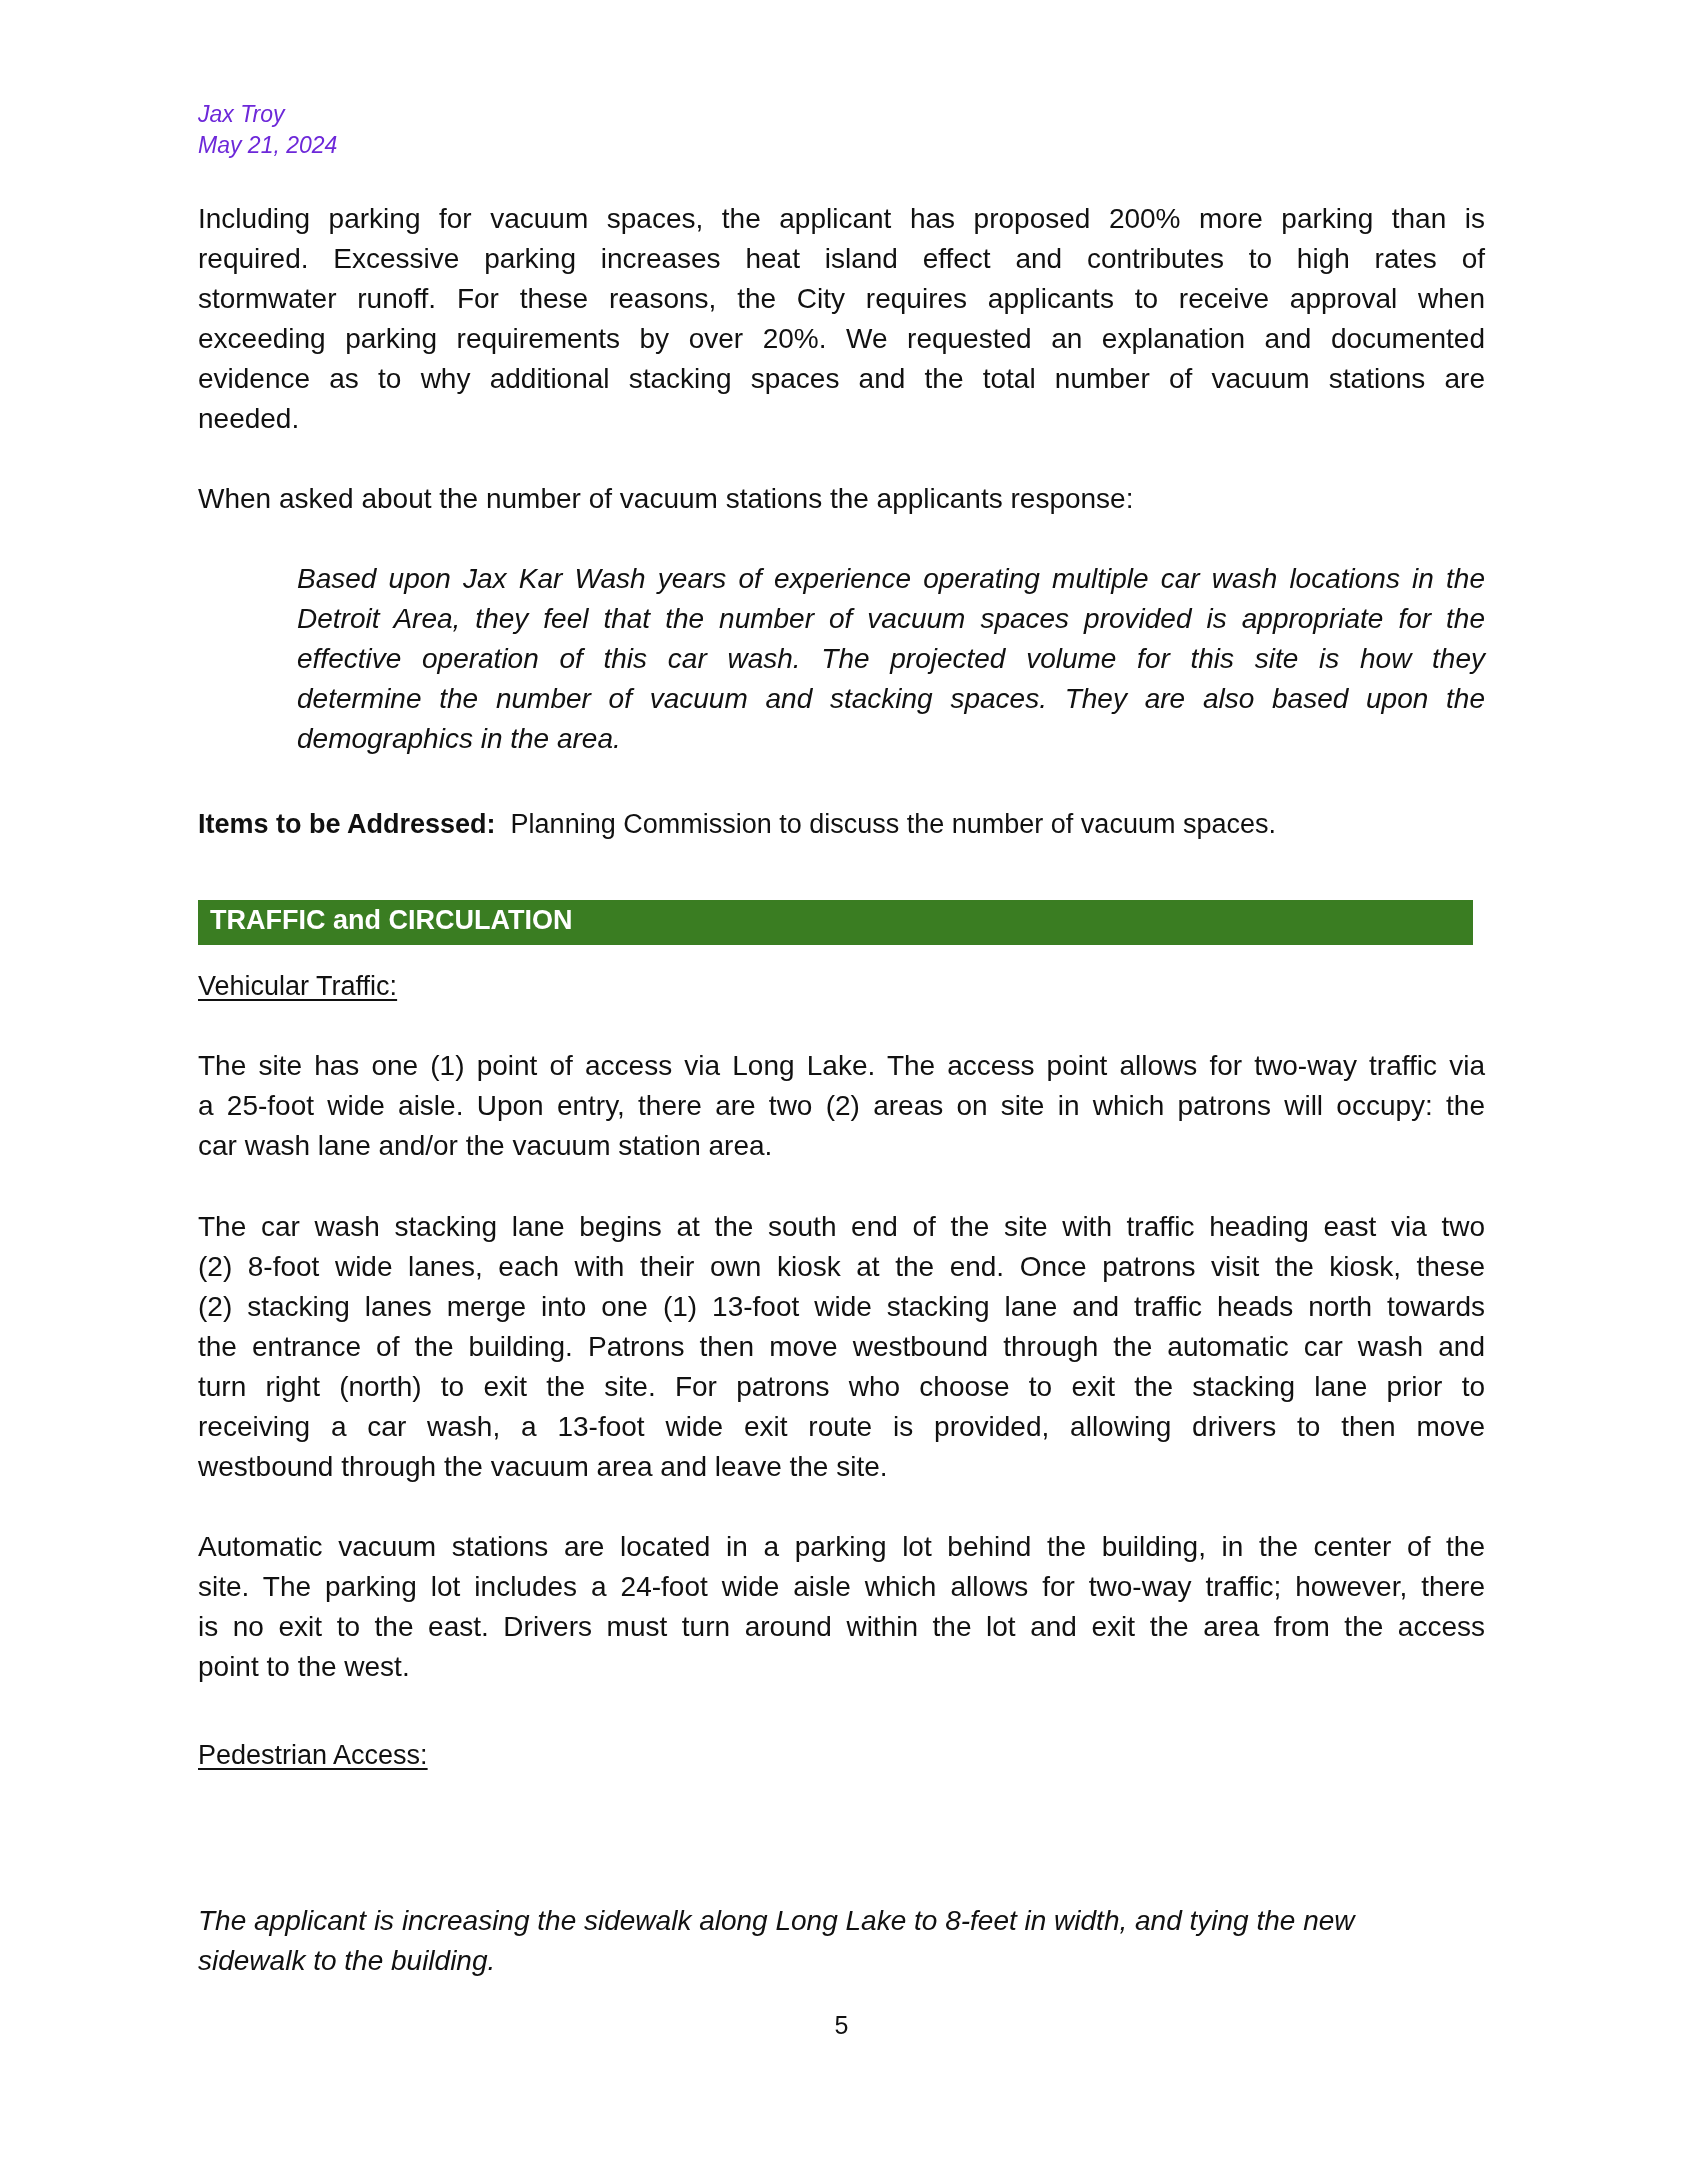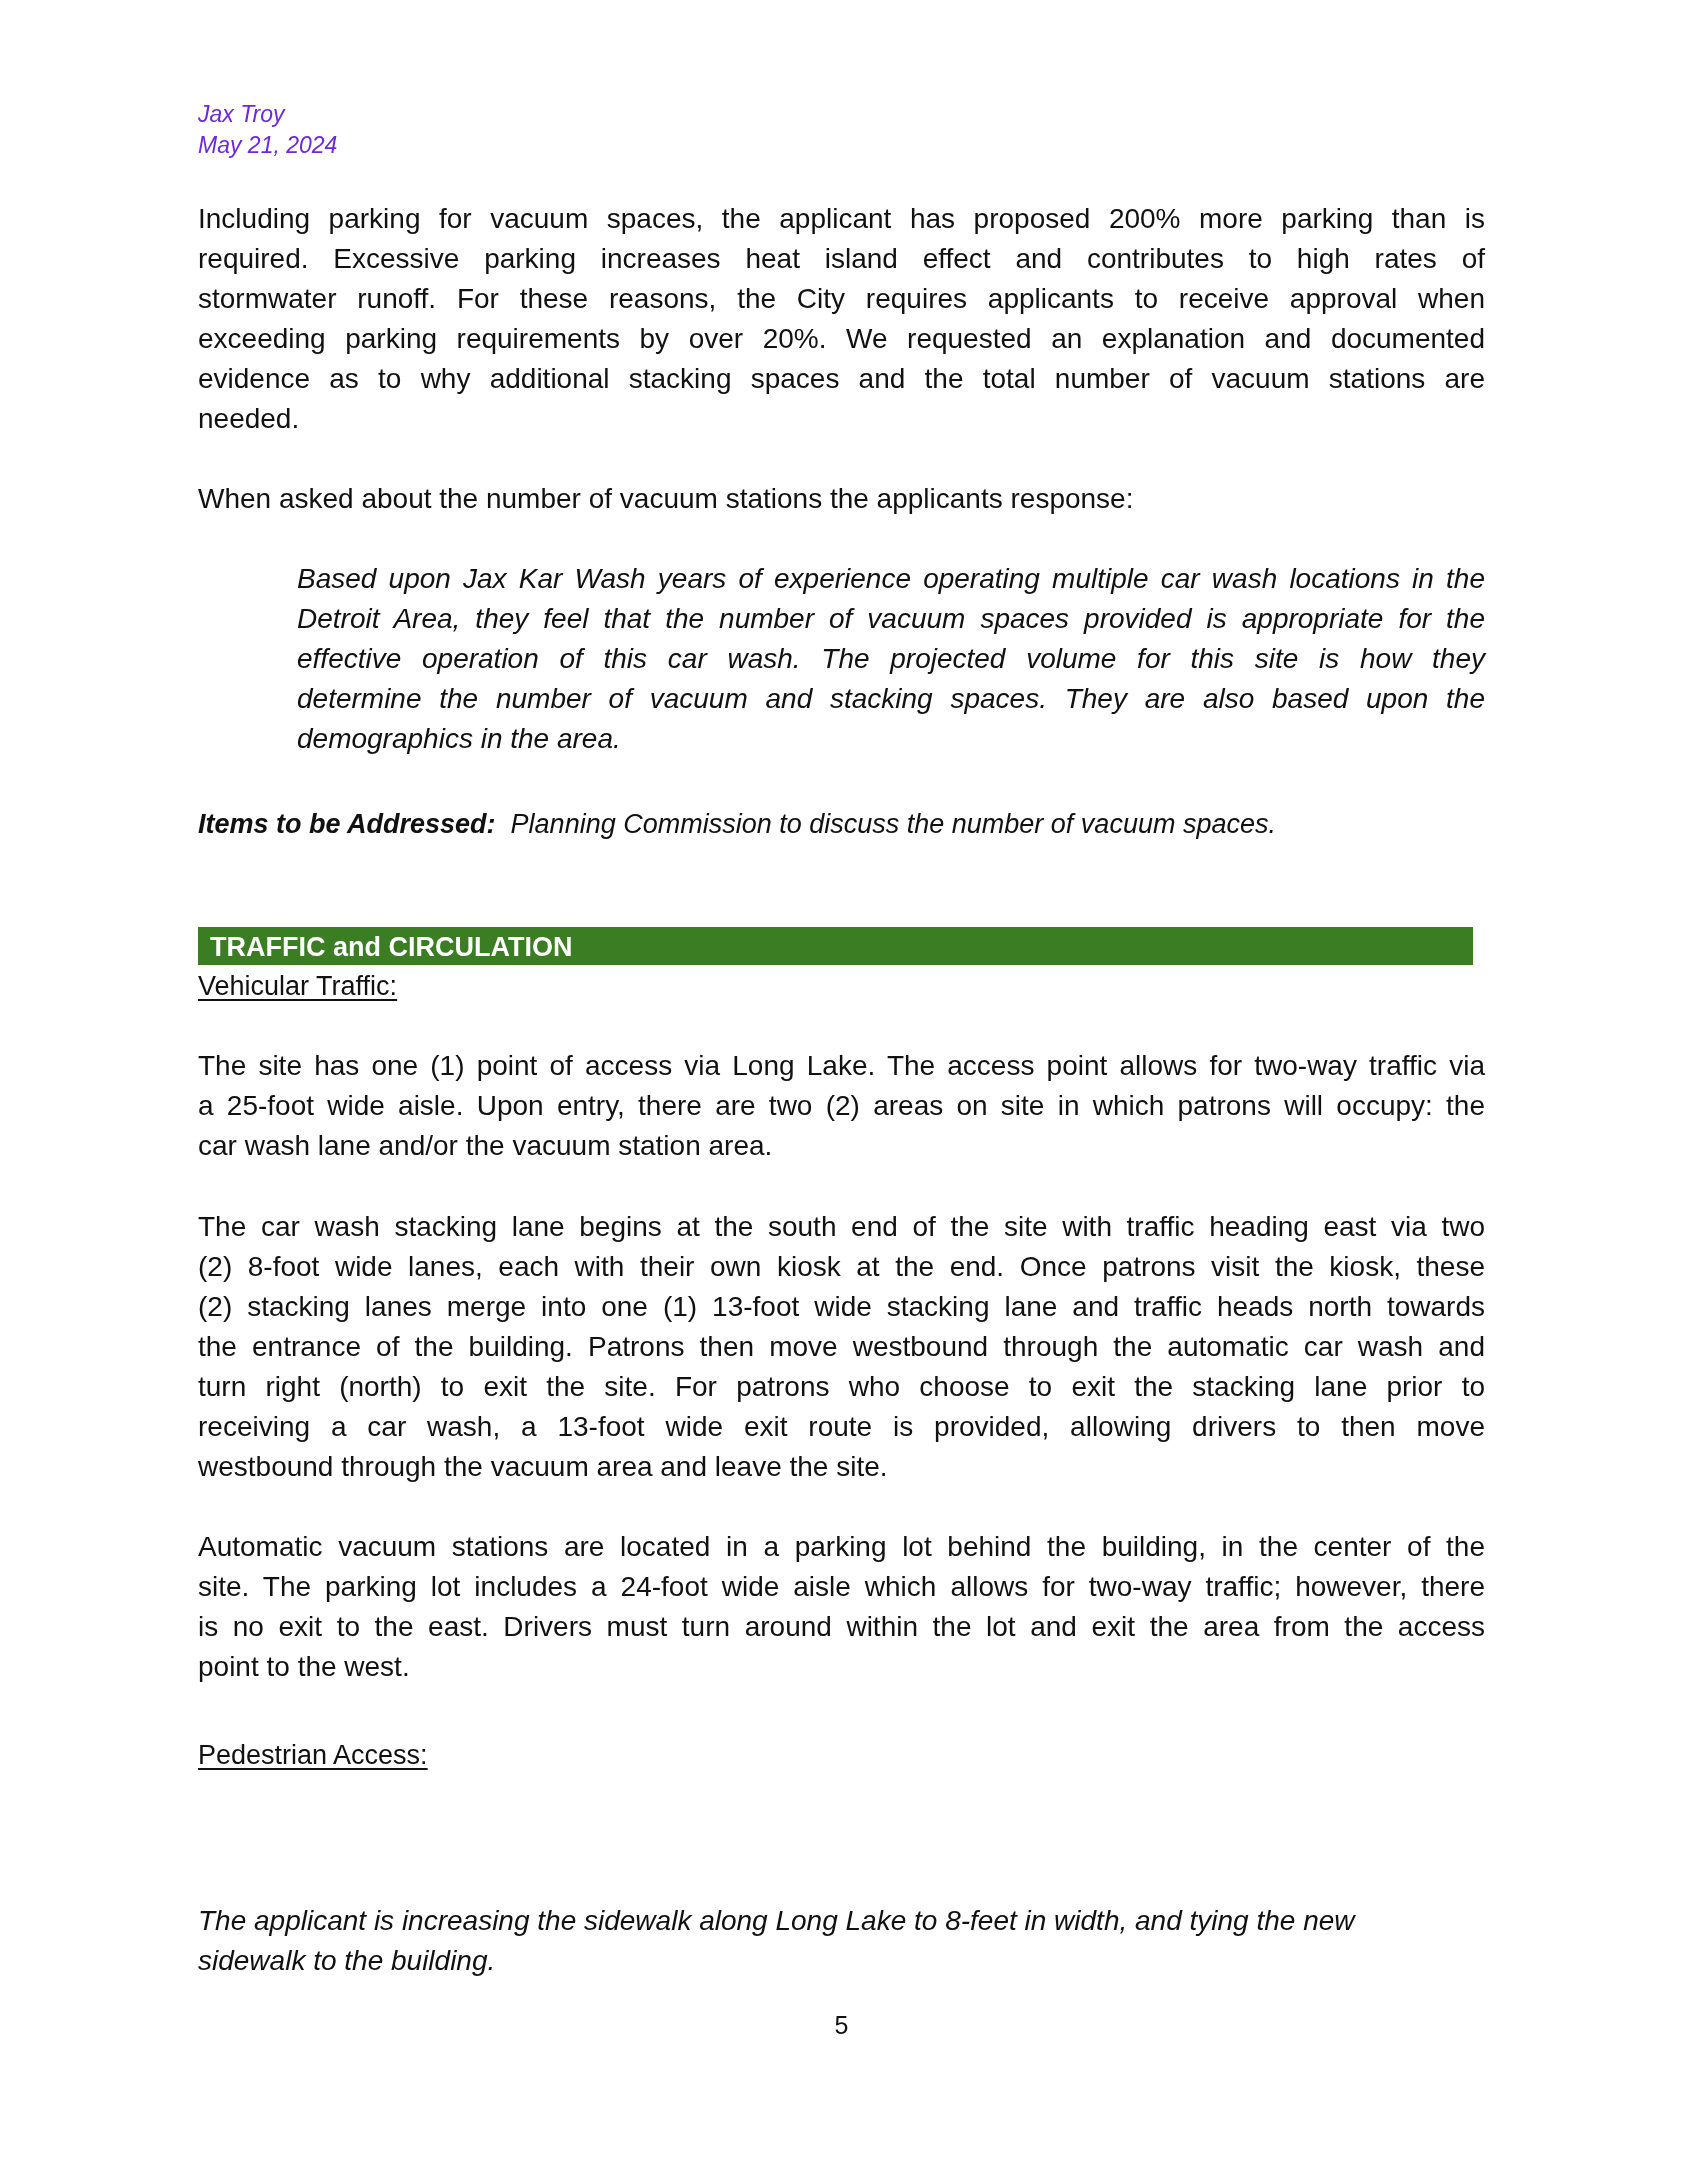--- a/index.html
+++ b/index.html
@@ -4,23 +4,23 @@
 <style>
   html, body { margin: 0; padding: 0; background: #ffffff; }
   body { width: 1683px; height: 2178px; position: relative; overflow: hidden;
          font-family: "Liberation Sans", "DejaVu Sans", sans-serif; color: #111111; }
   .page { position: absolute; left: 0; top: 0; width: 1683px; height: 2178px; }
   .hdr { position: absolute; left: 198px; font-style: italic; font-size: 23px; line-height: 30px; color: #6d28d9; }
   .block { position: absolute; left: 198px; width: 1287px; }
   .line { height: 40px; line-height: 40px; font-size: 28px; white-space: nowrap; }
   .just { text-align: justify; text-align-last: justify; }
   .quote { position: absolute; left: 297px; width: 1188px; font-style: italic; }
-  .items { position: absolute; left: 198px; top: 804px; font-size: 27px; line-height: 40px; font-style: italic; white-space: nowrap; }
+  .items { position: absolute; left: 198px; top: 804px; font-size: 27px; line-height: 40px; white-space: nowrap; }
   .items b { font-weight: bold; }
-  .greenbar { position: absolute; left: 198px; top: 927px; width: 1275px; height: 38px; background: #3a7d22; text-decoration: underline; }
+  .greenbar { position: absolute; left: 198px; top: 900px; width: 1275px; height: 45px; background: #3a7d22; text-decoration: underline; }
   .greenbar span { position: absolute; left: 12px; top: 0; line-height: 41px; font-size: 27px; font-weight: bold; color: #ffffff; white-space: nowrap; }
   .subhead { position: absolute; left: 198px; font-size: 27px; line-height: 40px; text-decoration: underline; text-underline-offset: 4px; white-space: nowrap; }
   .pagenum { position: absolute; left: 0; width: 1683px; top: 2010px; text-align: center; font-size: 25px; line-height: 30px; }
 </style>
 </head>
 <body>
 
 <div class="page">
 
   <div class="hdr" style="top:99px;">Jax Troy</div>

